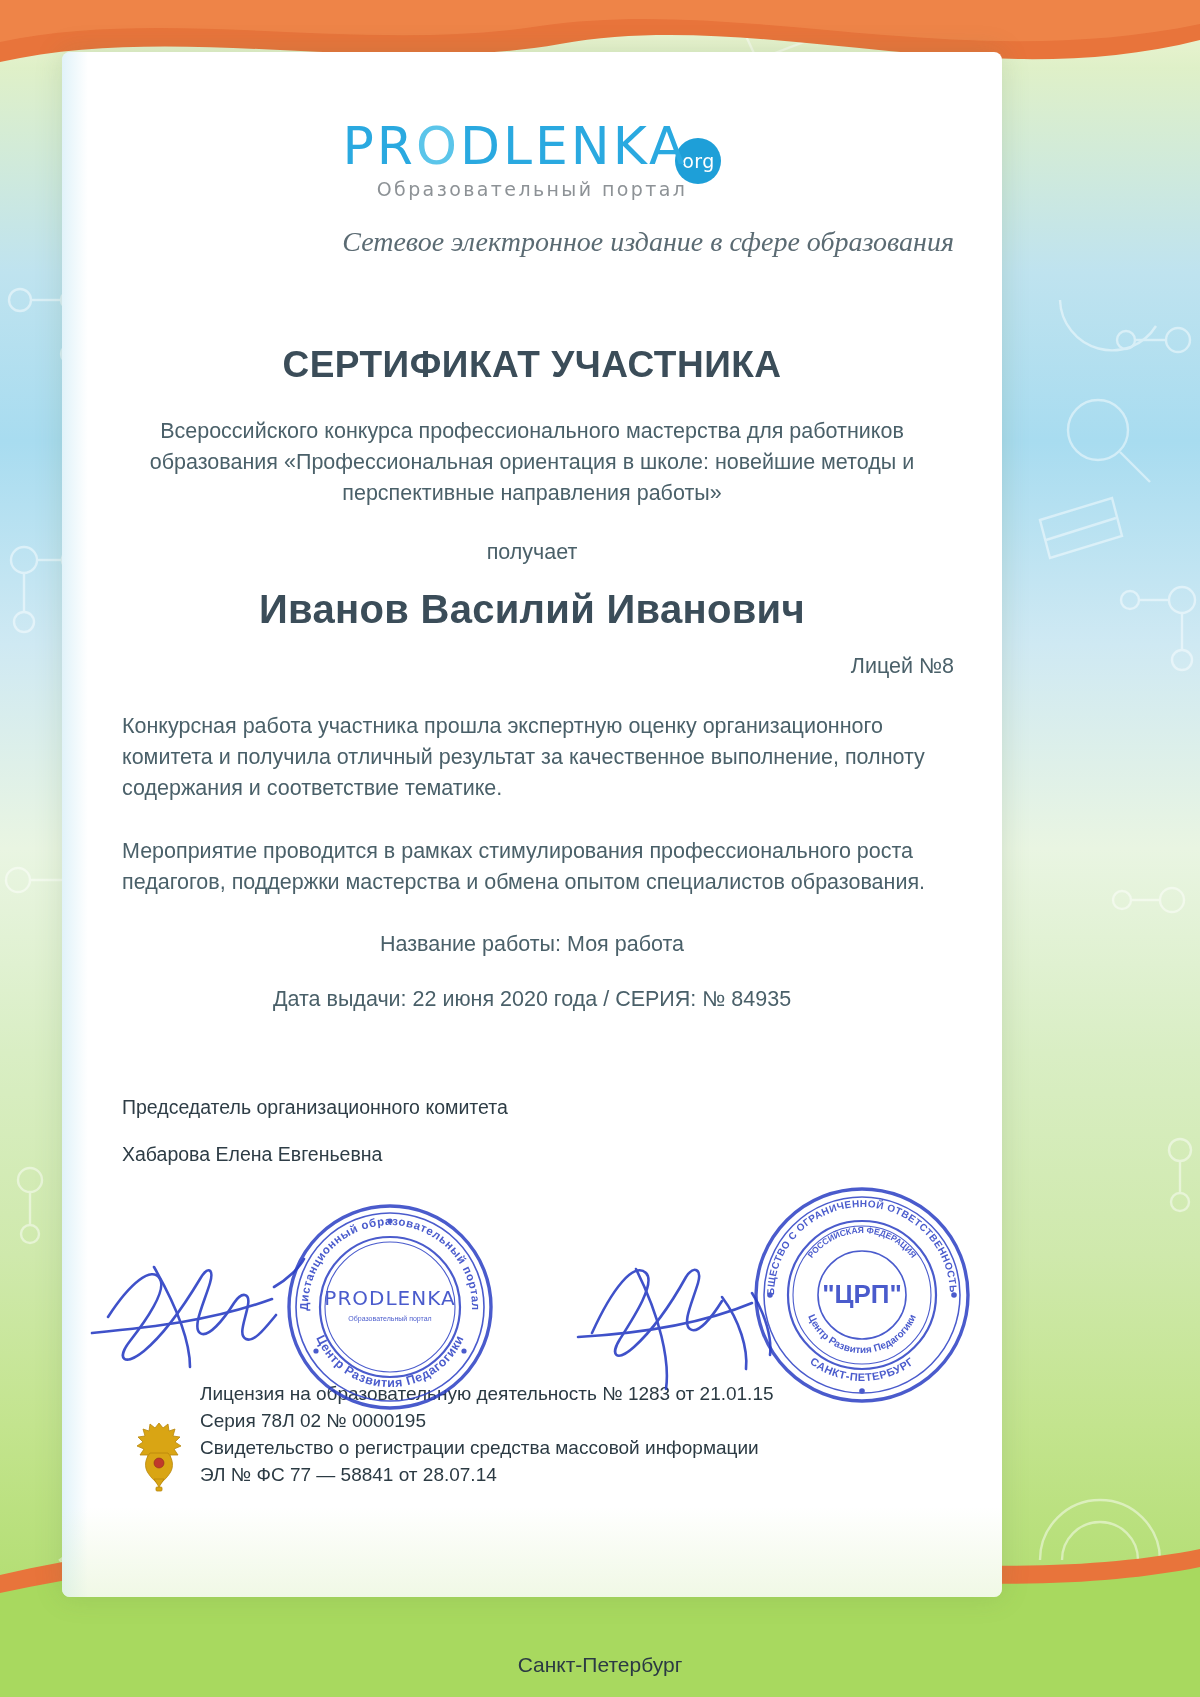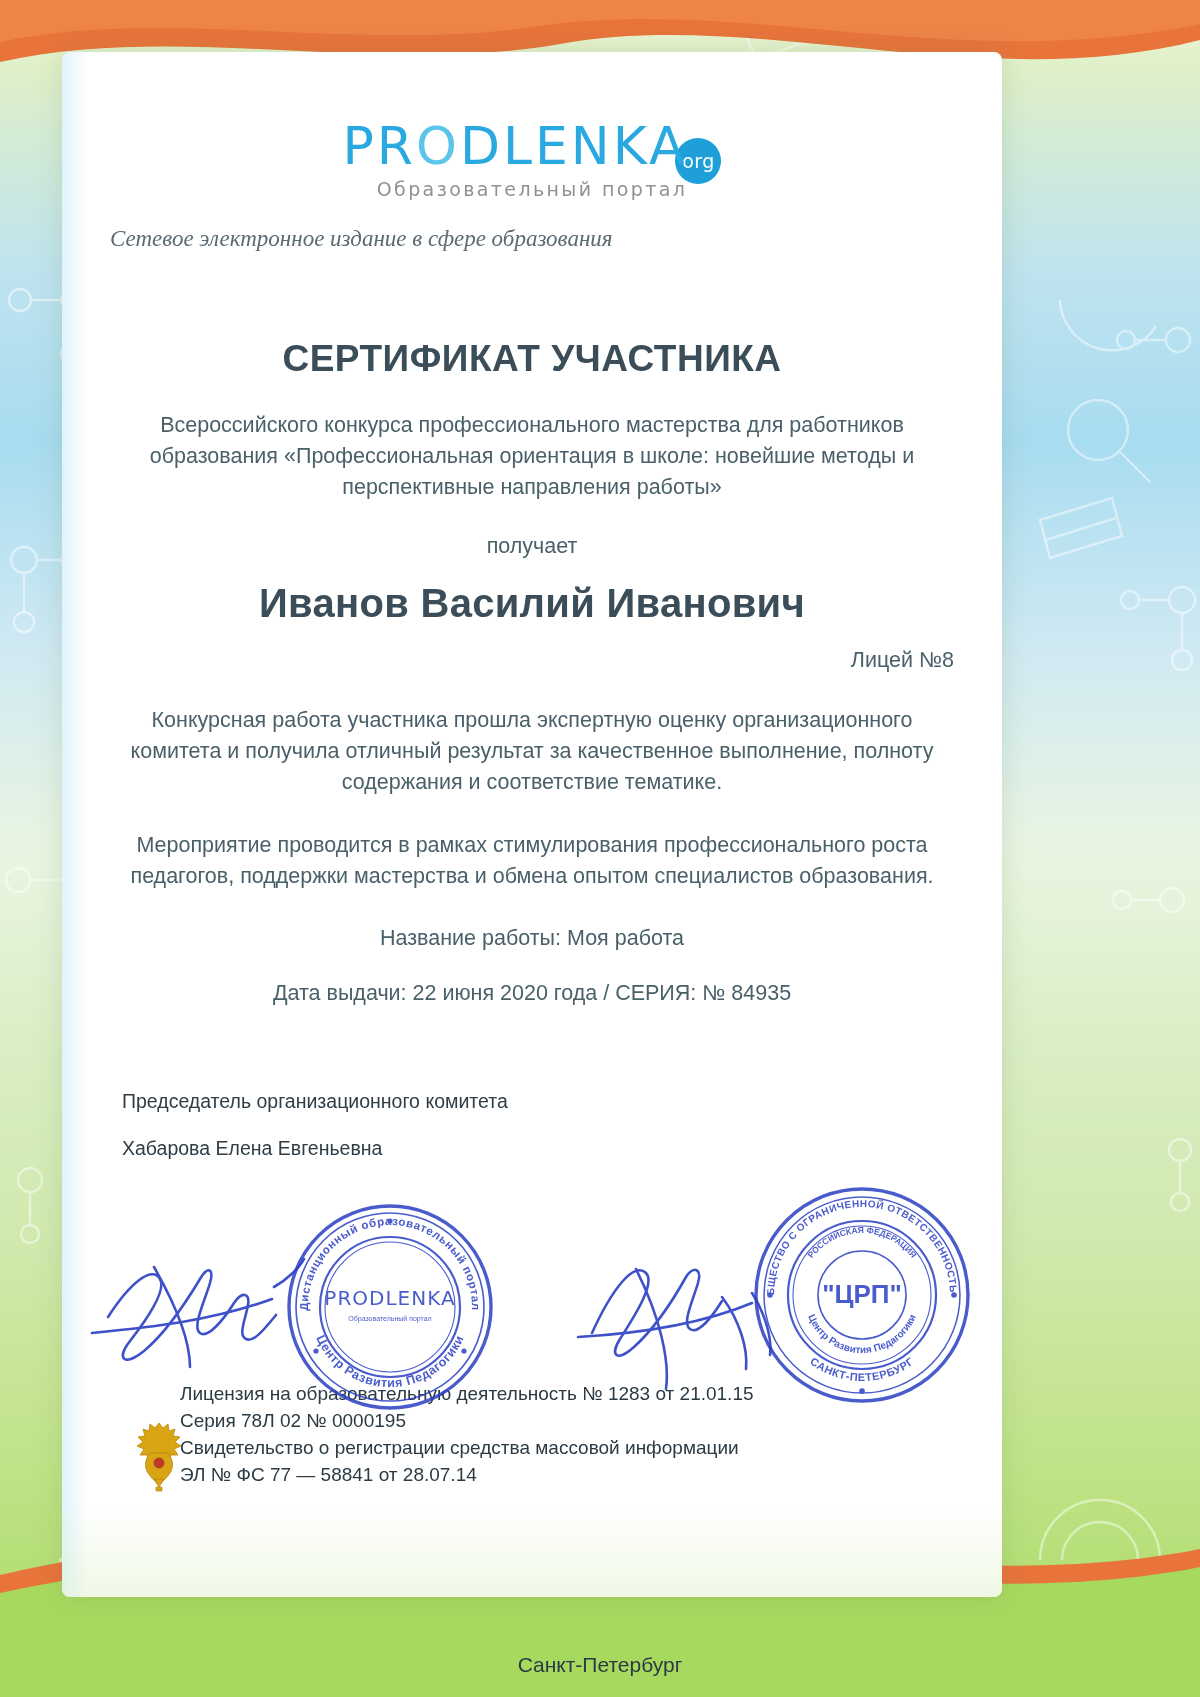--- a/index.html
+++ b/index.html
@@ -66,62 +66,62 @@
     background: #1e9fd8; color: #fff;
     font-size: 19px; line-height: 46px; letter-spacing: .5px;
     margin-left: -12px; margin-bottom: -12px;
     font-family: "DejaVu Sans", sans-serif;
   }
   .logo-sub {
     margin-top: 6px; font-size: 19px; color: #8d9296; letter-spacing: 2.4px;
     font-family: "DejaVu Sans", sans-serif;
   }
   .tagline {
-    margin-top: 26px; text-align: left;
+    margin-top: 26px; text-align: right;
     font-family: "Liberation Serif", serif;
-    font-style: italic; font-size: 23px; color: #5b6b73;
+    font-style: italic; font-size: 28px; color: #5b6b73;
   }
 
   
   .title {
     margin-top: 86px; text-align: center;
     font-size: 37px; font-weight: bold; letter-spacing: .5px;
     color: #3b4d59;
     font-family: "Liberation Sans", sans-serif;
   }
   .subtitle {
     margin: 30px auto 0; max-width: 790px; text-align: center;
     font-size: 21.5px; line-height: 1.45; color: #4a6069;
   }
   .receives { margin-top: 30px; text-align: center; font-size: 21.5px; color: #4a6069; }
   .laureate {
     margin-top: 22px; text-align: center;
     font-size: 40px; font-weight: bold; color: #3b4d59; letter-spacing: .3px;
   }
   .org-line { margin-top: 22px; text-align: right; font-size: 21.5px; color: #4a6069; }
   .para {
-    margin: 32px auto 0; max-width: 820px; text-align: center;
+    margin: 32px auto 0; max-width: 820px; 
     font-size: 21.5px; line-height: 1.45; color: #4a6069;
   }
   .workline { margin-top: 34px; text-align: center; font-size: 21.5px; color: #4a6069; }
   .dateline { margin-top: 30px; text-align: center; font-size: 21.5px; color: #4a6069; }
 
   
   .signatures {
     margin-top: 84px; display: flex; justify-content: space-between;
     padding: 0 12px;
   }
   .sig-col { width: 470px; position: relative; }
   .sig-col.right { text-align: left; padding-left: 18px; }
   .sig-role { font-size: 19.5px; color: #2e3d46; }
   .sig-name { margin-top: 24px; font-size: 19.5px; color: #2e3d46; }
 
   
   .license {
-    position: absolute; left: 118px; bottom: 108px; width: 820px;
+    position: absolute; left: 138px; bottom: 108px; width: 820px;
     font-size: 19px; line-height: 1.42; color: #2b3a43;
   }
   .emblem {
     position: absolute; left: 68px; bottom: 104px;
     width: 58px; height: 74px;
   }
   .city {
     position: absolute; left: 0; right: 0; bottom: 20px;
     text-align: center; font-size: 21px; color: #2b3a43;
   }

